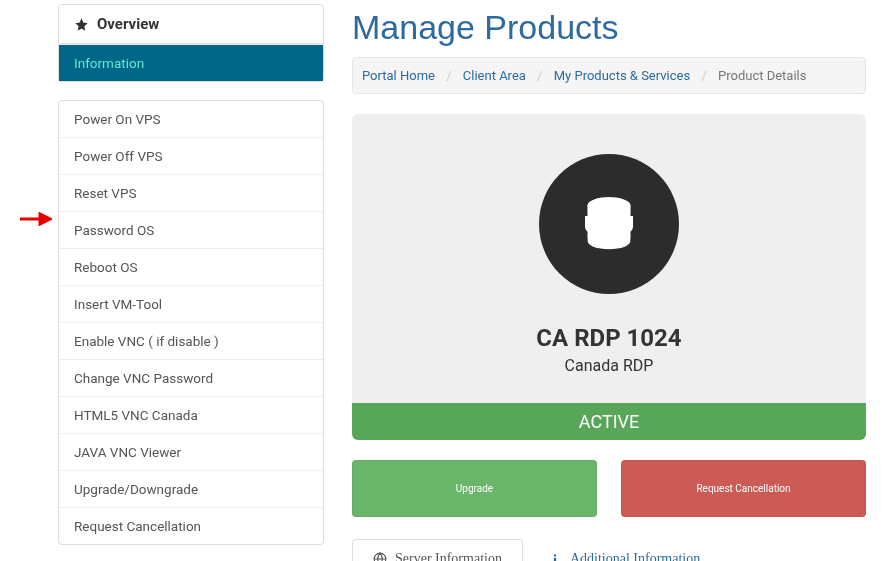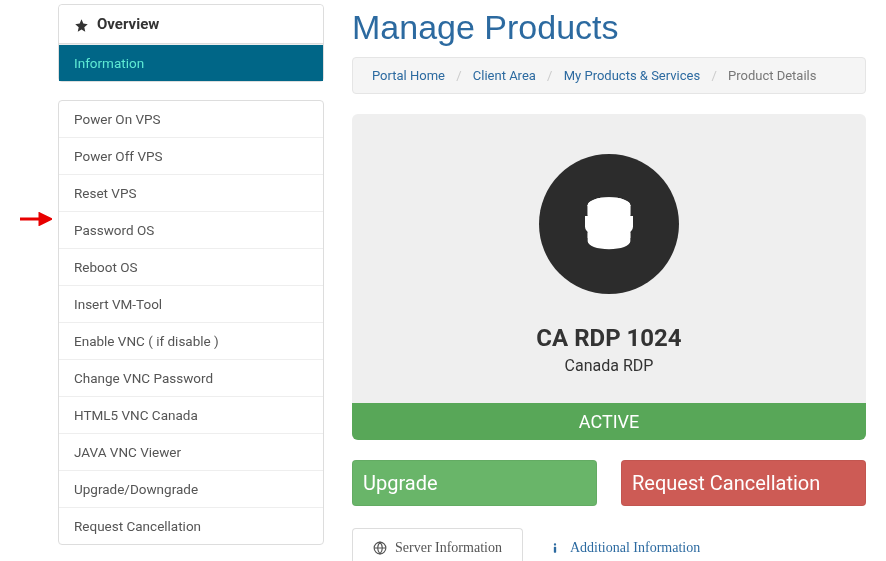--- a/index.html
+++ b/index.html
@@ -29,21 +29,21 @@
     border: 1px solid #ddd;
     border-radius: 4px;
     margin-bottom: 18px;
     background: #fff;
   }
   .panel-heading {
     padding: 10px 15px;
     font-weight: 700;
     font-size: 15px;
     display: flex;
-    align-items: flex-end;
+    align-items: center;
     gap: 8px;
     border-bottom: 1px solid #ddd;
     border-radius: 4px 4px 0 0;
     background: #fff;
   }
   .list-item {
     padding: 10px 15px;
     border-top: 1px solid #eee;
     color: #555;
     cursor: pointer;
@@ -59,21 +59,21 @@
     color: #2c6aa0;
     font-weight: 400;
     font-size: 34px;
     margin-bottom: 10px;
     font-family: "Segoe UI Light","Segoe UI",Arial,sans-serif;
   }
   .breadcrumb {
     background: #f5f5f5;
     border: 1px solid #e5e5e5;
     border-radius: 4px;
-    padding: 10px 19px;
+    padding: 10px 9px;
     font-size: 13px;
     color: #777;
     margin-bottom: 20px;
   }
   .breadcrumb a { color: #2c6aa0; text-decoration: none; cursor: pointer; }
   .breadcrumb .sep { color: #ccc; padding: 0 8px; }
   .product-card {
     background: #efefef;
     border-radius: 6px;
     overflow: hidden;
@@ -112,25 +112,25 @@
     padding: 8px;
     font-size: 18px;
   }
   .btn-row {
     display: flex;
     gap: 24px;
     margin-bottom: 22px;
   }
   .btn {
     flex: 1;
-    padding: 10px;
+    padding: 22px;
     border-radius: 4px;
     color: #fff;
-    text-align: left;
-    font-size: 20px;
+    text-align: center;
+    font-size: 10px;
     cursor: pointer;
     border: 1px solid rgba(0,0,0,0.05);
   }
   .btn-green { background: #69b569; }
   .btn-red { background: #cd5b55; }
   .tabs { display: flex; gap: 0; }
   .tab {
     border: 1px solid #ddd;
     border-bottom: none;
     border-radius: 4px 4px 0 0;

